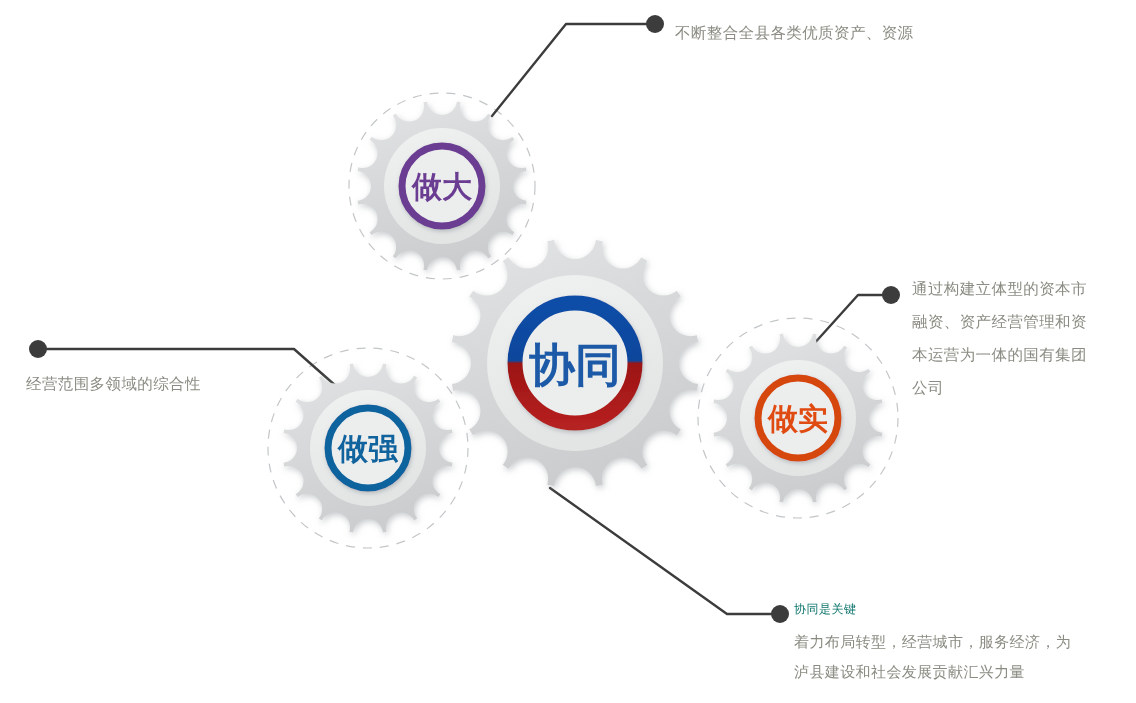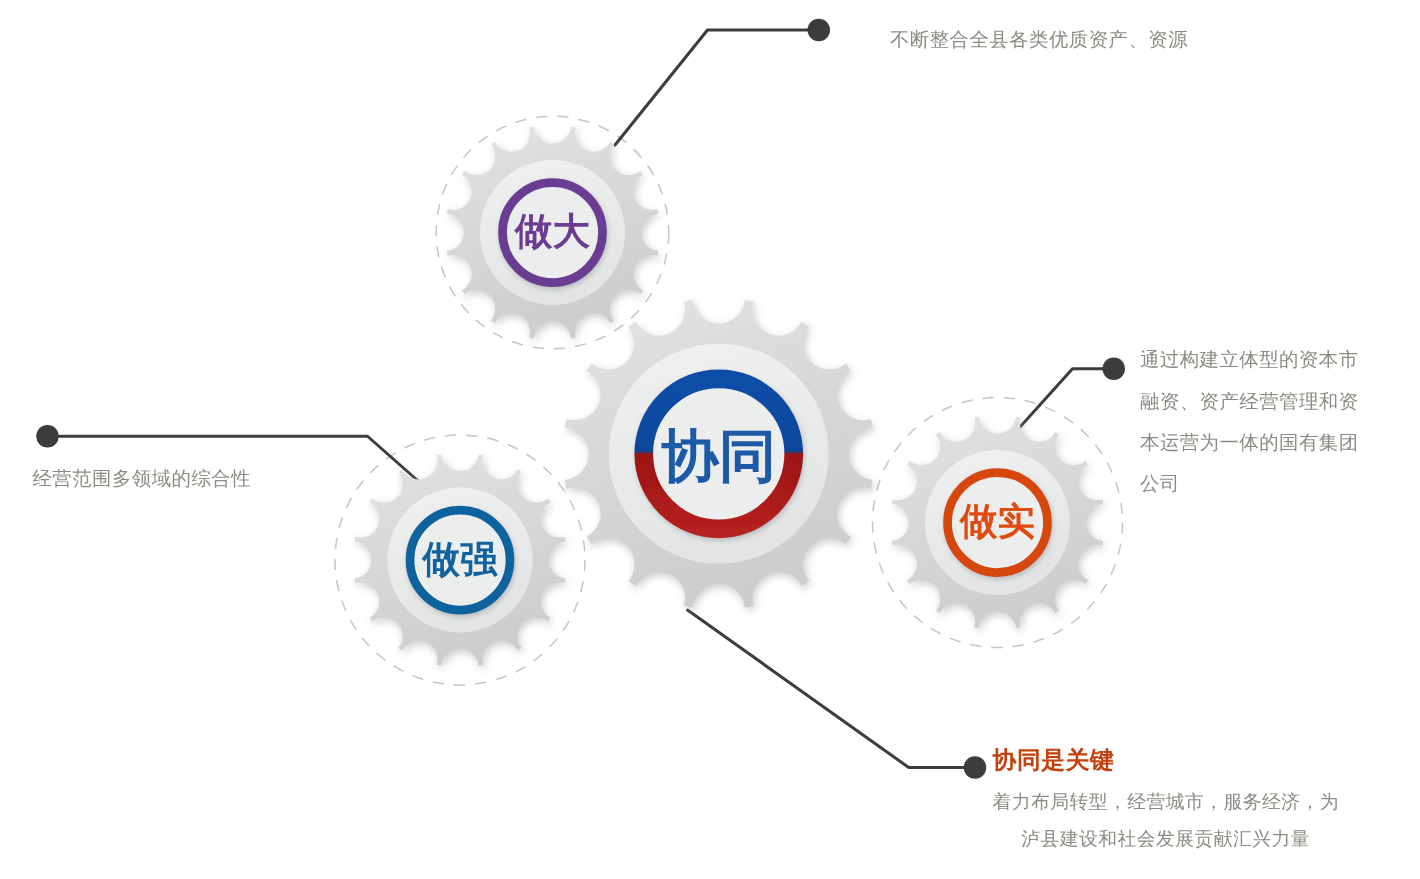--- a/index.html
+++ b/index.html
@@ -29,38 +29,37 @@
   .note {
     position: absolute;
     color: #8b8b83;
     font-size: 15.5px;
     line-height: 33px;
     letter-spacing: 0.4px;
     white-space: nowrap;
   }
   .note .line { display: block; }
 
-  #note-top    { left: 712px; top: 16px;  }
+  #note-top    { left: 675px; top: 16px;  }
   #note-right  { left: 912px; top: 272px; }
   #note-left   { left: 26px;  top: 367px; }
   #note-bottom { left: 794px; top: 596px; }
 
   #note-bottom .heading {
     display: block;
-    color: #c2410c;
-    font-weight: bold;
-    font-size: 19px;
+    color: #0f766e;
+    font-weight: normal;
+    font-size: 12px;
     line-height: 26px;
     letter-spacing: 0.5px;
     margin-bottom: 5px;
   }
   #note-bottom .line {
     line-height: 30px;
     font-size: 15px;
-    text-align: center;
   }
 </style>
 </head>
 <body>
 
 <div id="stage">
 
   <svg id="artboard" viewBox="0 0 1136 703">
     <defs>
 

